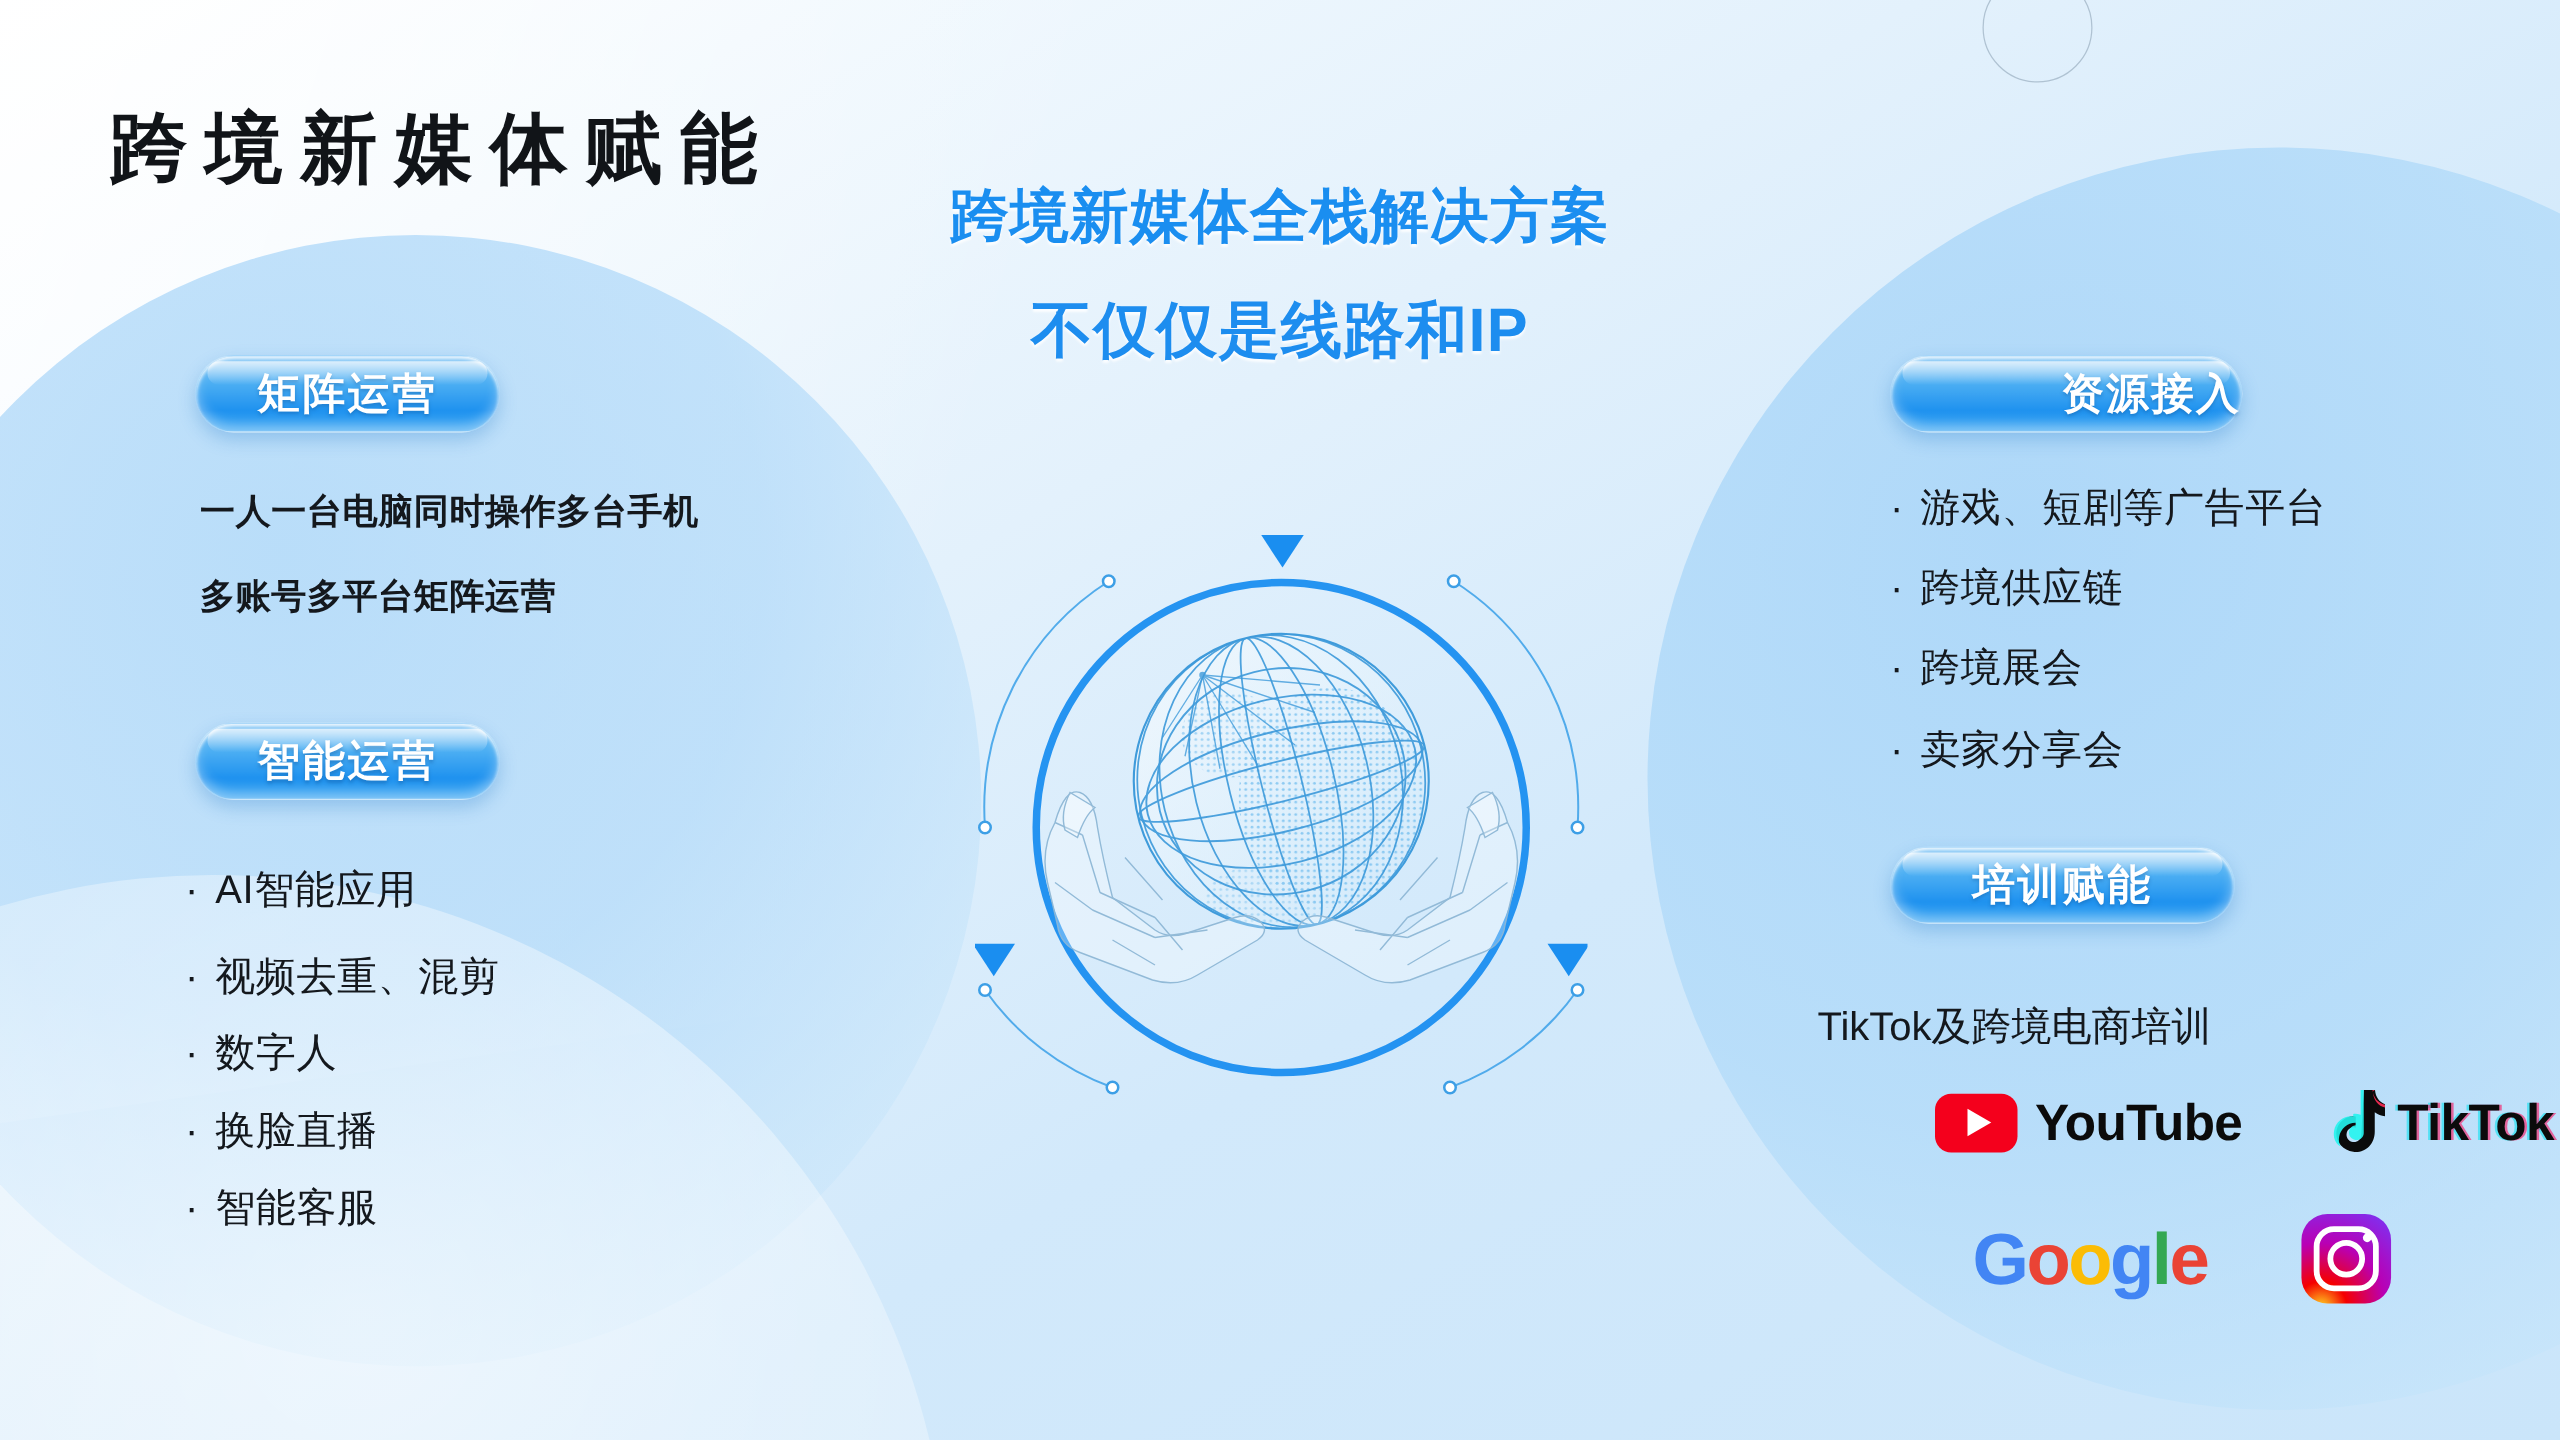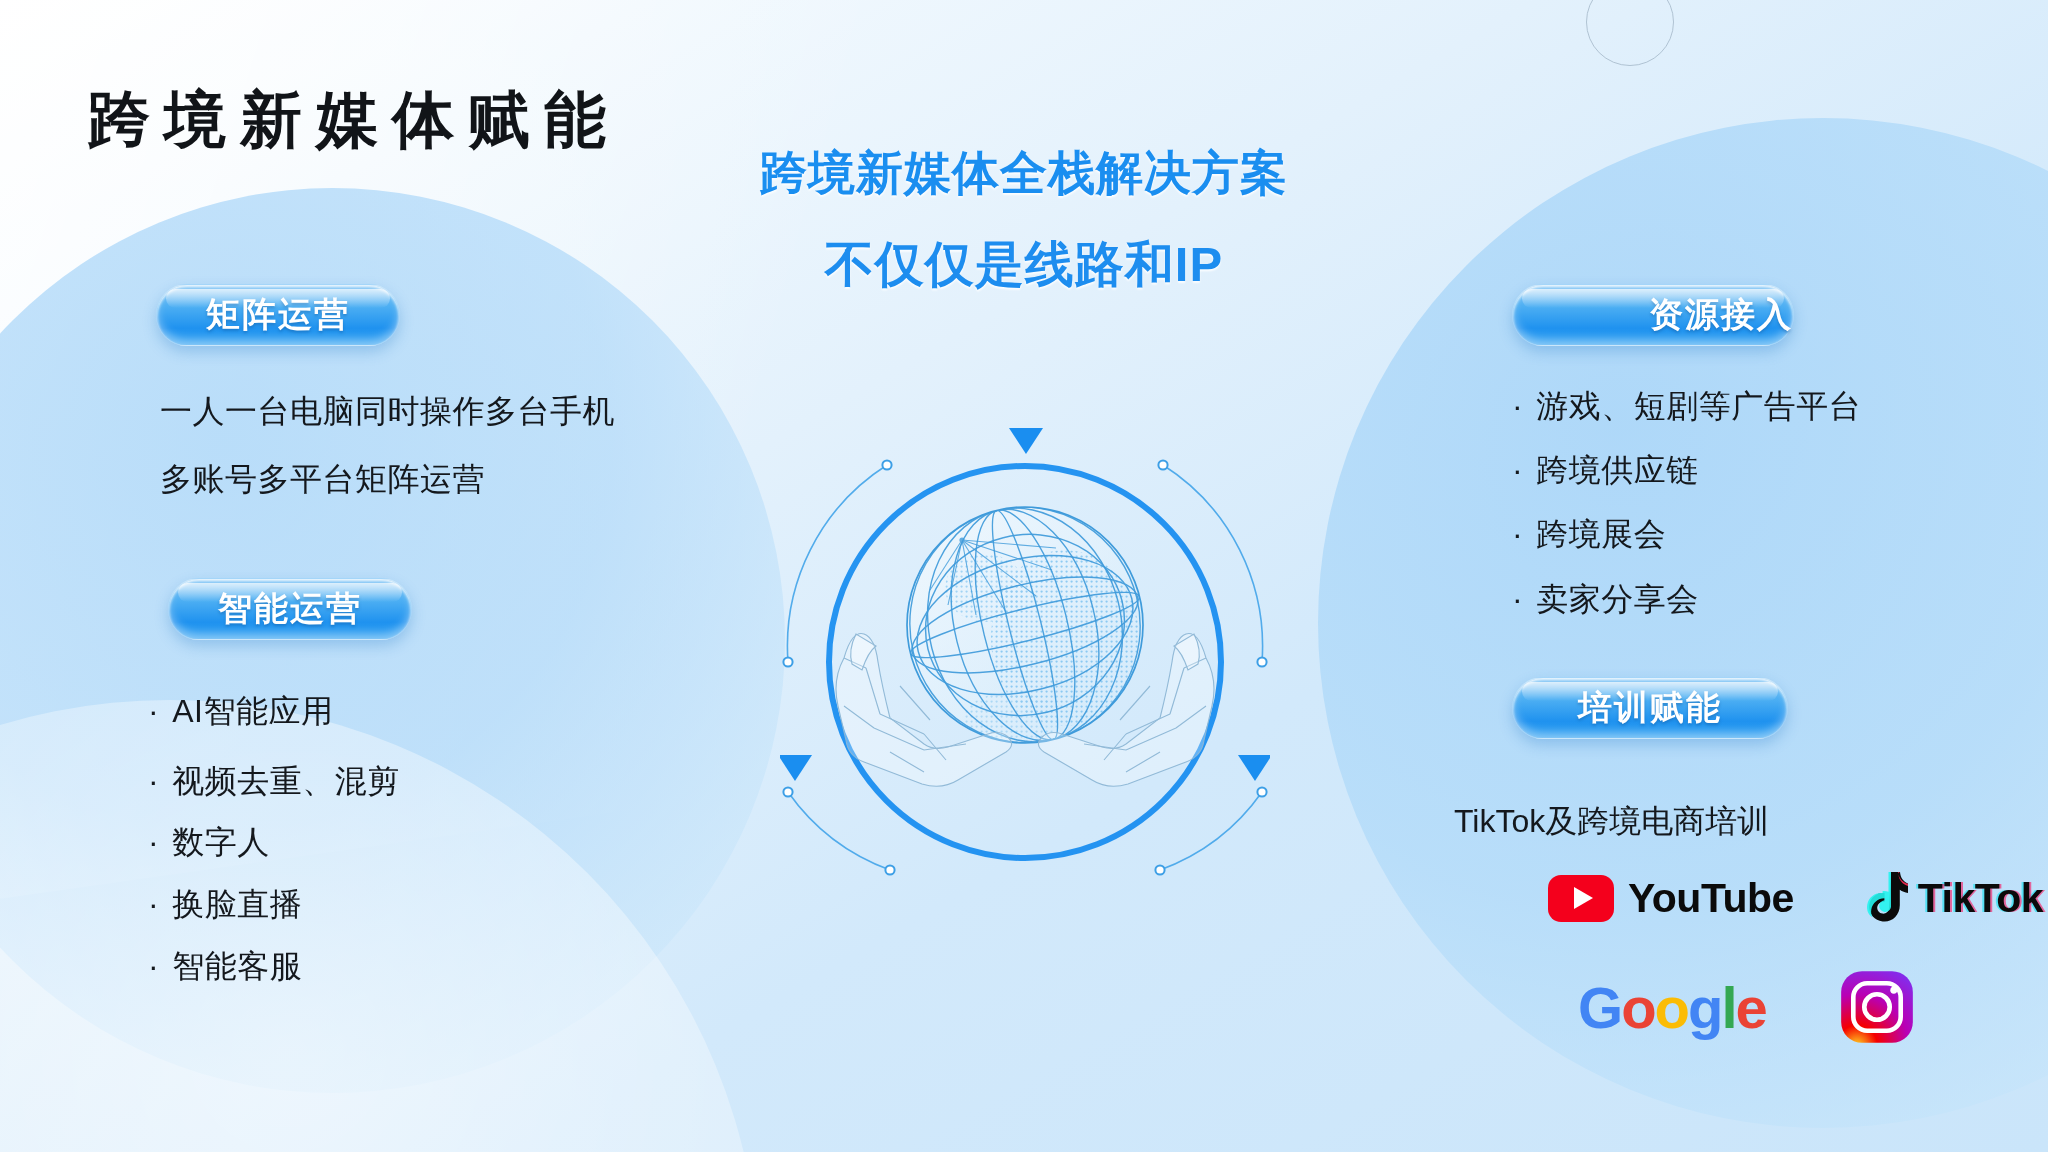--- a/index.html
+++ b/index.html
@@ -83,27 +83,27 @@
     font-family:Liberation Mono, monospace;
   }
   .pill::after{
     content:""; position:absolute; left:9px; right:9px; top:4px; height:19px;
     border-radius:20px;
     background:linear-gradient(180deg,rgba(255,255,255,.72),rgba(255,255,255,0));
     pointer-events:none;
   }
 
   #pill-matrix   { left:156px; top:284px;  width:244px; }
-  #pill-smart    { left:168px; top:578px;  width:244px; }
+  #pill-smart    { left:156px; top:578px;  width:244px; }
   #pill-resource { left:1512px;top:284px;  width:282px;justify-content:flex-end; }
   #pill-training { left:1512px;top:677px;  width:276px; }
 
   
   .plain-line{
-    position:absolute; font-size:32px; color:#14181d; font-weight:400;
+    position:absolute; font-size:28px; color:#14181d; font-weight:700;
     letter-spacing:.5px; white-space:nowrap;
   }
   .bullet-line{
     position:absolute; font-size:32px; color:#14181d; font-weight:500;
     letter-spacing:.5px; white-space:nowrap;
     display:flex; align-items:baseline; gap:13px;
   }
   .bullet-line .dot{ font-size:32px; line-height:1; color:#14181d; }
 
   .left-plain{ left:160px; }

